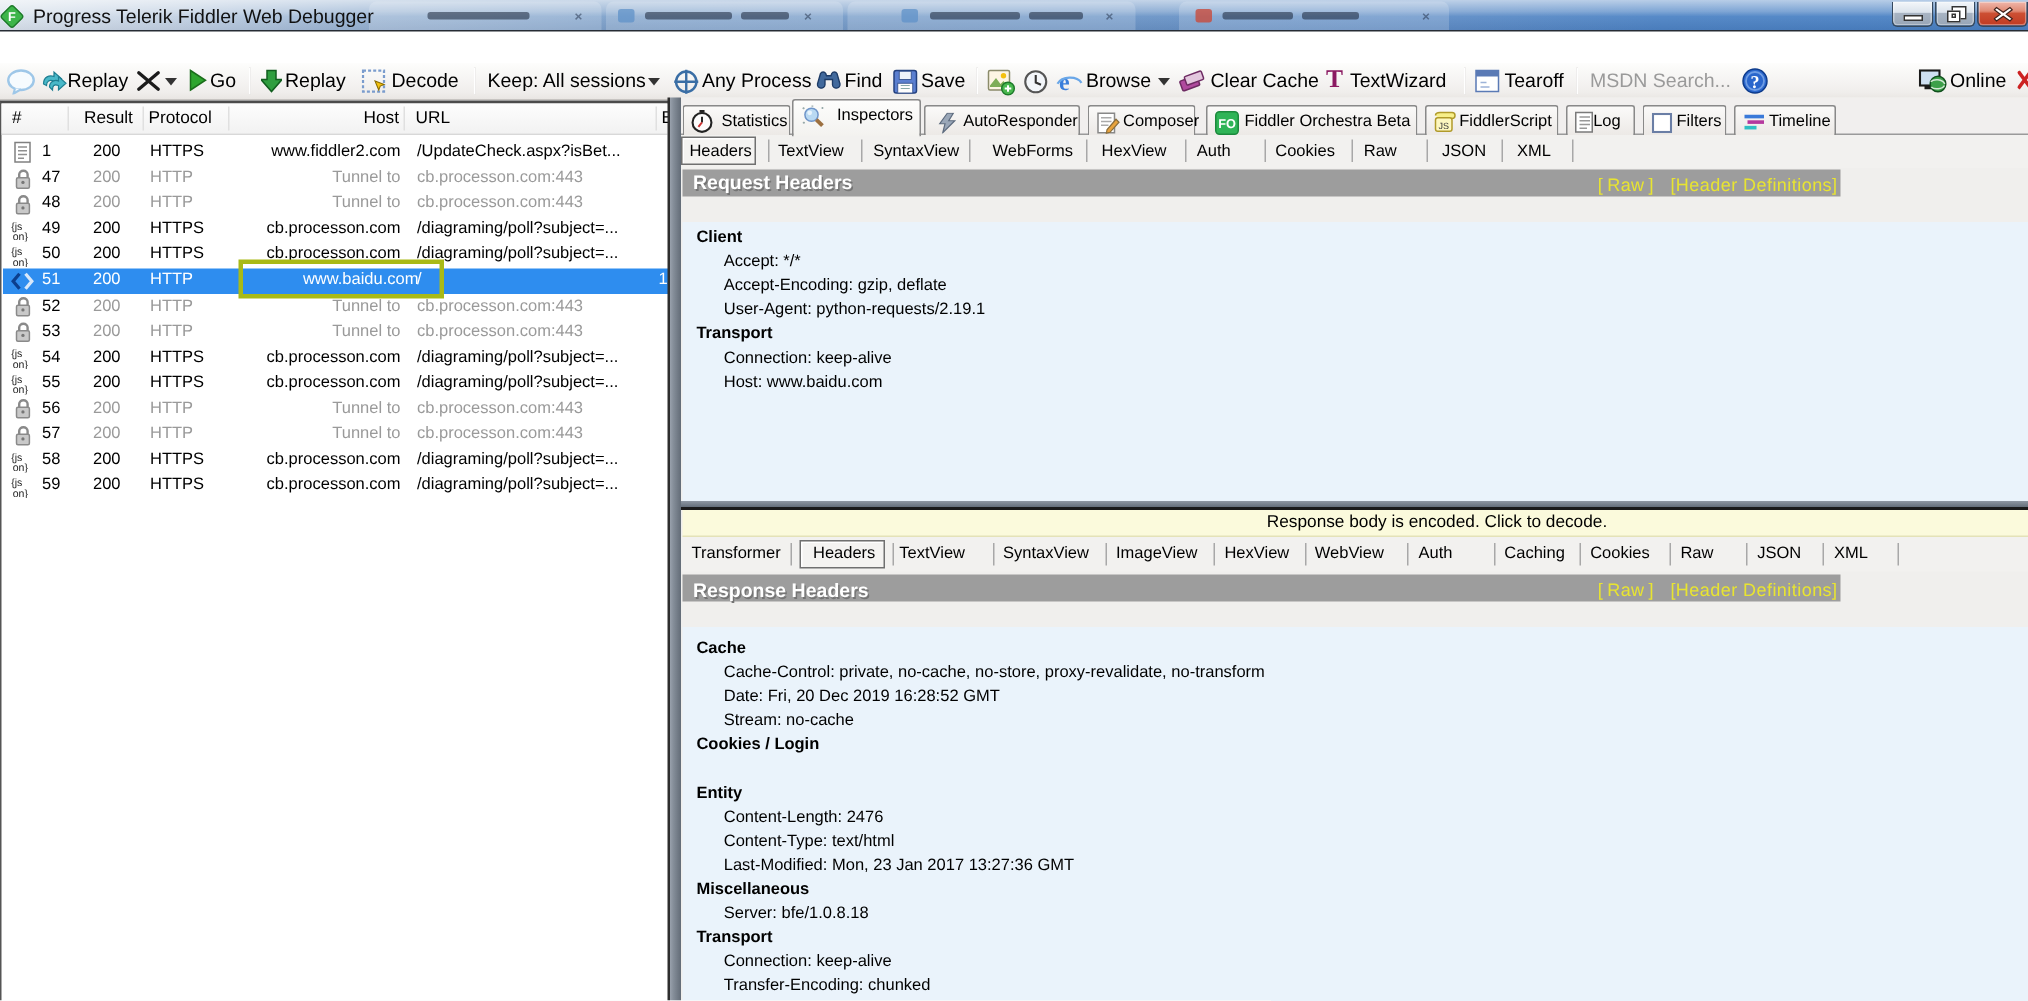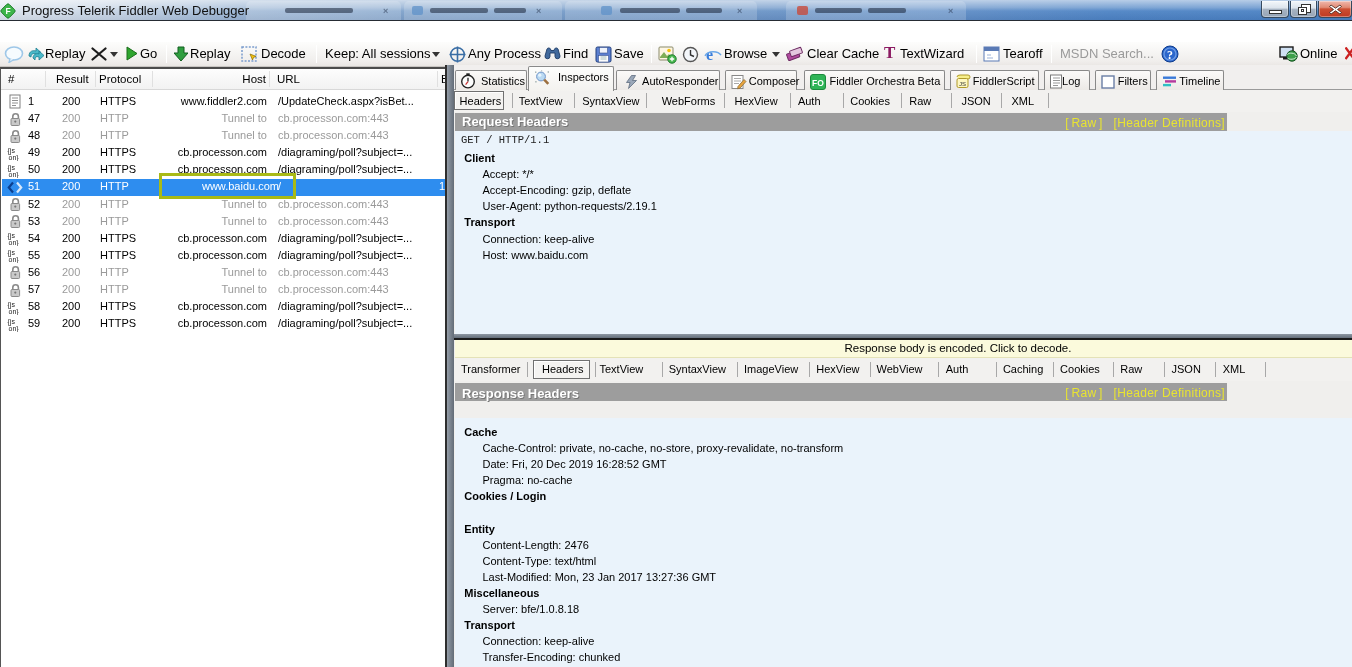--- a/index.html
+++ b/index.html
@@ -488,23 +488,20 @@
   <div class="fsep" style="left:388.5px"></div>
   <div class="fsep" style="left:446.5px"></div>
   <div class="fsep" style="left:496.5px"></div>
   <div class="fsep" style="left:546.5px"></div>
   <div class="fsep" style="left:593.5px"></div>
   </div>
   <div class="hdrbar" style="top:48px">
         <span style="position:absolute;left:7px;top:1px">Request Headers</span>
         <span class="raw">[ Raw ]&nbsp;&nbsp;&nbsp;[Header Definitions]</span>
       </div>
-  <div class="monoline" style="top:66px">
-        <span style="position:absolute;left:6px;top:3px">GET / HTTP/1.1</span>
-      </div>
   <div class="bluearea" style="top:83px;height:185.5px">
   <div class="hline" style="left:9.3px;top:4.0px"><b>Client</b></div>
   <div class="hline" style="left:27.5px;top:20.1px">Accept: */*</div>
   <div class="hline" style="left:27.5px;top:36.2px">Accept-Encoding: gzip, deflate</div>
   <div class="hline" style="left:27.5px;top:52.3px">User-Agent: python-requests/2.19.1</div>
   <div class="hline" style="left:9.3px;top:68.4px"><b>Transport</b></div>
   <div class="hline" style="left:27.5px;top:84.5px">Connection: keep-alive</div>
   <div class="hline" style="left:27.5px;top:100.6px">Host: www.baidu.com</div>
   </div>
   <div style="position:absolute;left:0;top:268.5px;width:898px;height:4.5px;background:linear-gradient(180deg,#8e97a2,#646e7a);"></div>
@@ -540,21 +537,21 @@
   <div class="fsep" style="left:811px;top:4px"></div>
   </div>
   <div class="hdrbar" style="top:318px">
         <span style="position:absolute;left:7px;top:3.0px">Response Headers</span>
         <span class="raw">[ Raw ]&nbsp;&nbsp;&nbsp;[Header Definitions]</span>
       </div>
   <div class="bluearea" style="top:353px;height:249px">
   <div class="hline" style="left:9.3px;top:8.0px"><b>Cache</b></div>
   <div class="hline" style="left:27.5px;top:24.1px">Cache-Control: private, no-cache, no-store, proxy-revalidate, no-transform</div>
   <div class="hline" style="left:27.5px;top:40.2px">Date: Fri, 20 Dec 2019 16:28:52 GMT</div>
-  <div class="hline" style="left:27.5px;top:56.3px">Pragma: no-cache</div>
+  <div class="hline" style="left:27.5px;top:56.3px">Stream: no-cache</div>
   <div class="hline" style="left:9.3px;top:72.4px"><b>Cookies / Login</b></div>
   <div class="hline" style="left:9.3px;top:104.6px"><b>Entity</b></div>
   <div class="hline" style="left:27.5px;top:120.7px">Content-Length: 2476</div>
   <div class="hline" style="left:27.5px;top:136.8px">Content-Type: text/html</div>
   <div class="hline" style="left:27.5px;top:152.9px">Last-Modified: Mon, 23 Jan 2017 13:27:36 GMT</div>
   <div class="hline" style="left:9.3px;top:169.0px"><b>Miscellaneous</b></div>
   <div class="hline" style="left:27.5px;top:185.1px">Server: bfe/1.0.8.18</div>
   <div class="hline" style="left:9.3px;top:201.2px"><b>Transport</b></div>
   <div class="hline" style="left:27.5px;top:217.3px">Connection: keep-alive</div>
   <div class="hline" style="left:27.5px;top:233.4px">Transfer-Encoding: chunked</div>

